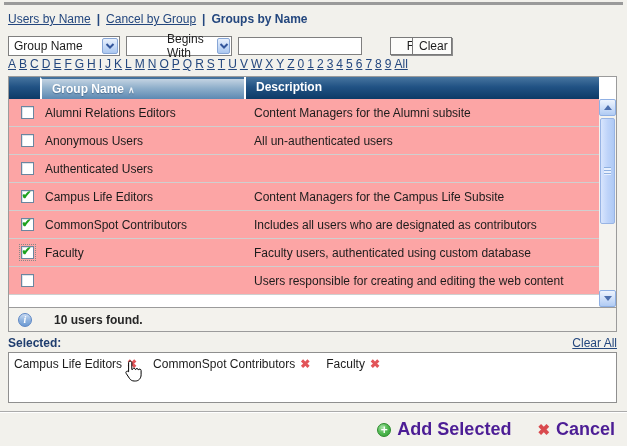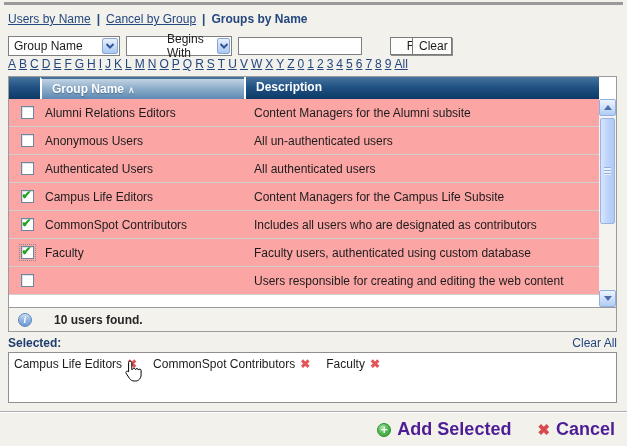--- a/index.html
+++ b/index.html
@@ -106,21 +106,21 @@
     width:14px; height:14px; border-radius:50%; border:1px solid #5c86c4; flex:0 0 auto;
     background:linear-gradient(180deg,#cdddf3 0%,#8cb1de 55%,#6d9bd3 100%);
     color:#fff; font-family:"Liberation Serif", serif; font-style:italic; font-weight:bold;
     font-size:10px; line-height:12px; text-align:center;
   }
   .info-text { margin-left:22px; font-weight:bold; color:#262626; }
 
   
   .sel-header { position:absolute; top:336px; left:8px; width:609px; display:flex; justify-content:space-between; align-items:center; }
   .sel-title { font-weight:bold; color:#1f3d6e; }
-  .clear-all { color:#24477e; cursor:pointer; }
+  .clear-all { color:#24477e; text-decoration:underline; cursor:pointer; }
   .sel-box {
     position:absolute; top:352px; left:8px; width:609px; height:51px;
     background:#fff; border:1px solid #8f8f8f; padding:4px 5px; overflow:hidden;
   }
   .sel-item { margin-right:16px; white-space:nowrap; }
   .sel-x { color:#e25559; font-weight:bold; margin-left:5px; cursor:pointer; }
 
   .footer-divider { position:absolute; top:411px; left:0; width:627px; height:2px; background:#ababab; border-bottom:1px solid #fff; }
 
   
@@ -191,21 +191,20 @@
             <span class="checkbox"></span>
           </div>
     <div class="cell-name">Anonymous Users</div>
     <div class="cell-desc">All un-authenticated users</div>
   </div>
         <div class="row">
     <div class="cell-check">
             <span class="checkbox"></span>
           </div>
     <div class="cell-name">Authenticated Users</div>
-    <div class="cell-desc">All authenticated users</div>
   </div>
         <div class="row">
     <div class="cell-check">
             <span class="checkbox checked"></span>
           </div>
     <div class="cell-name">Campus Life Editors</div>
     <div class="cell-desc">Content Managers for the Campus Life Subsite</div>
   </div>
         <div class="row">
     <div class="cell-check">

